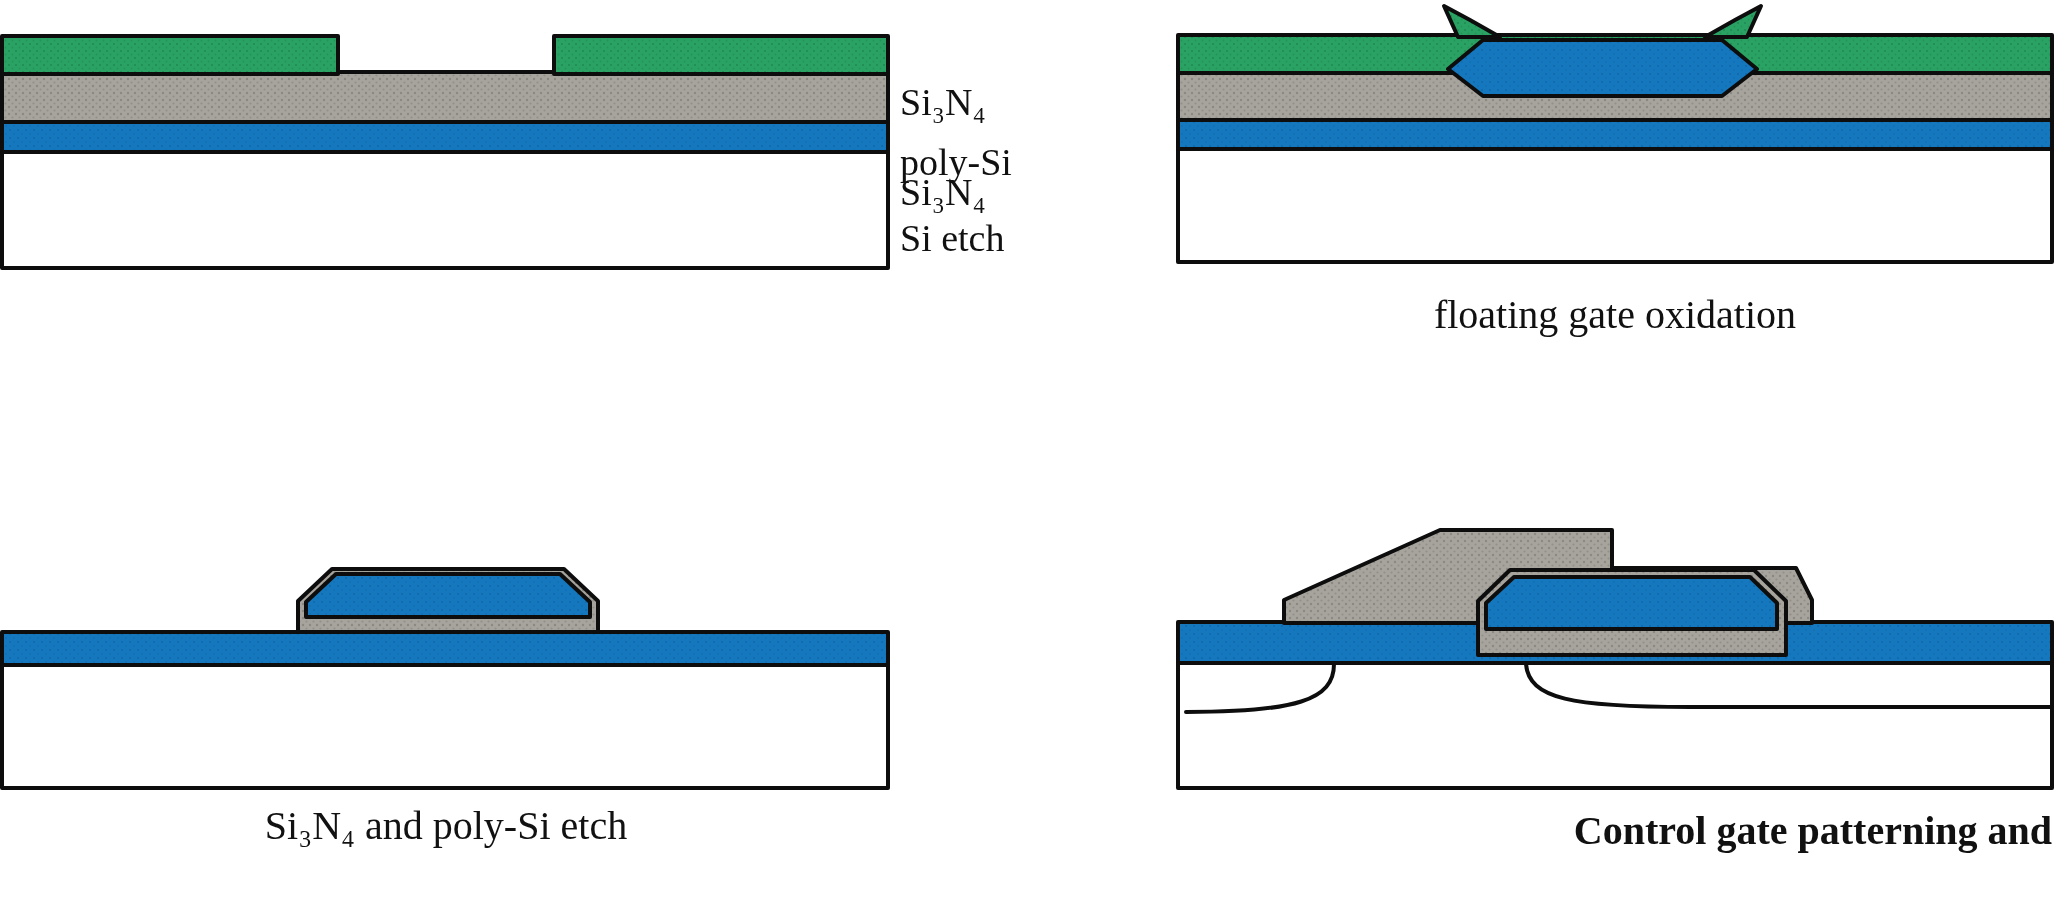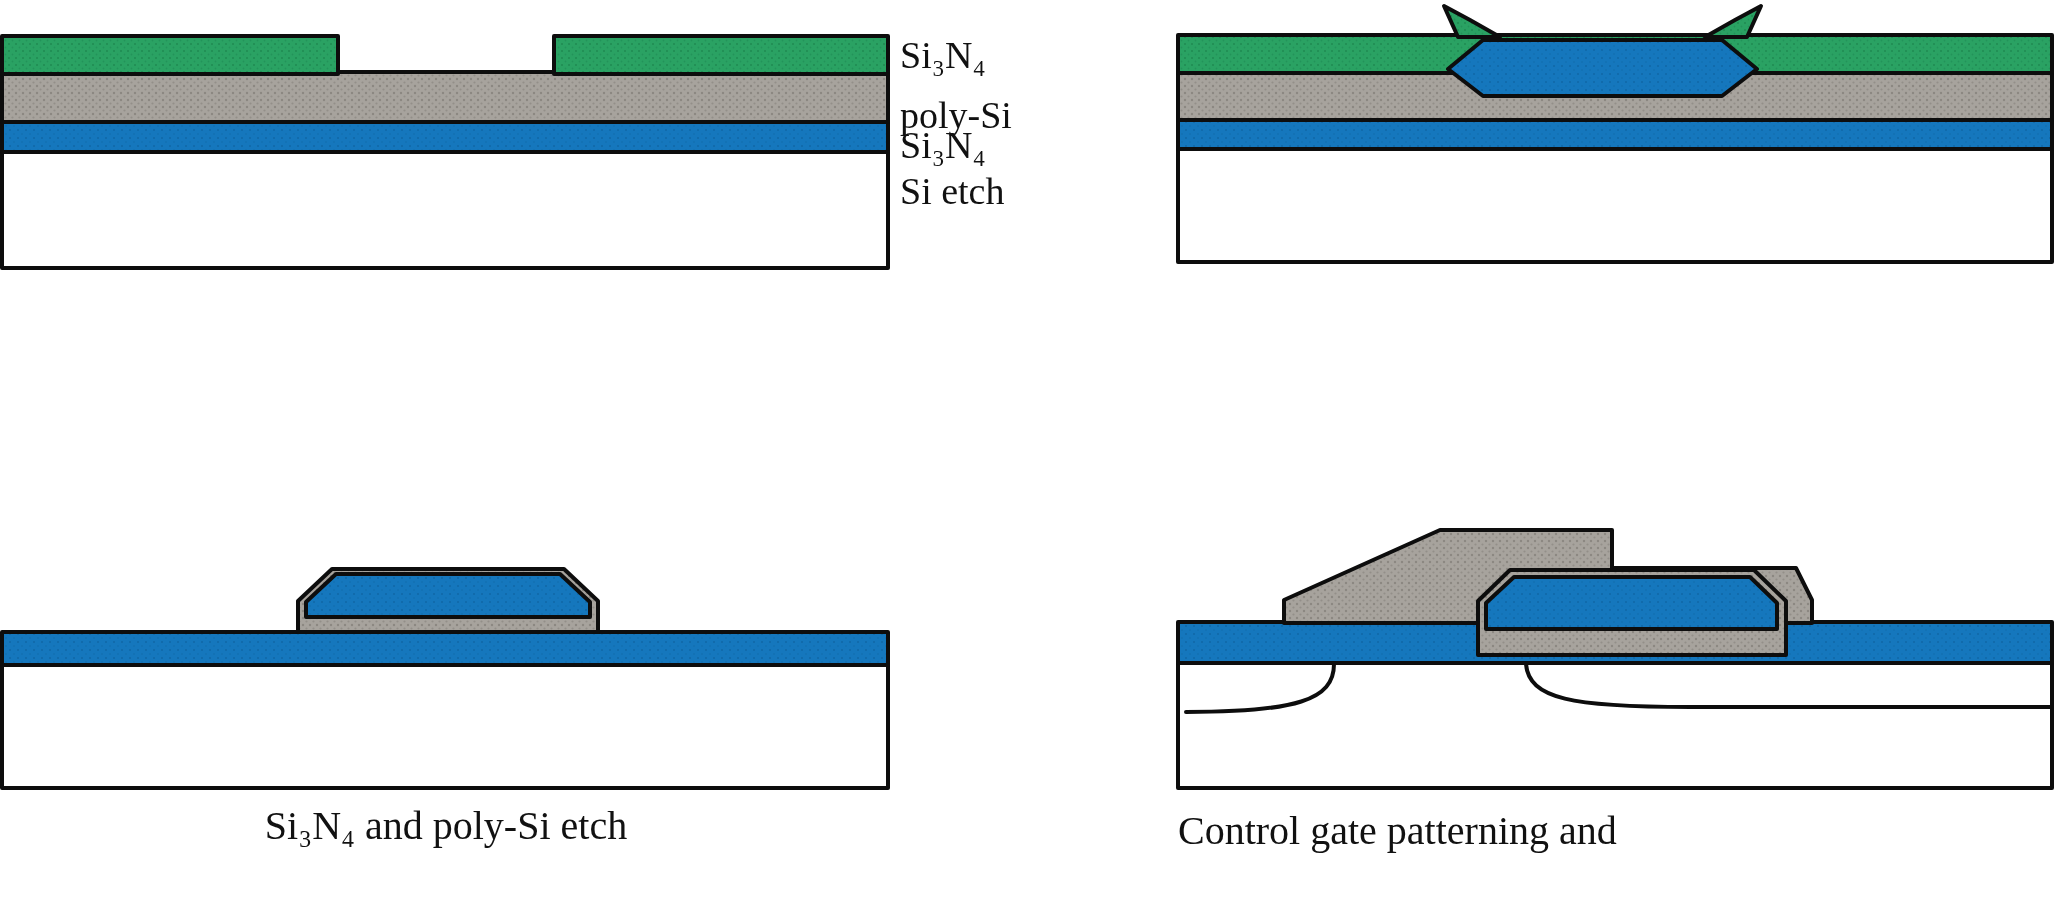--- a/index.html
+++ b/index.html
@@ -20,28 +20,29 @@
     position: absolute;
     left: 0;
     top: 0;
   }
   .layer-label {
     position: absolute;
     left: 900px;
     font-size: 38px;
     line-height: 44px;
     white-space: nowrap;
+    margin-top: 47px;
   }
   .caption {
     position: absolute;
     font-size: 40px;
     line-height: 46px;
     text-align: center;
   }
-  .caption div { text-align: left; }
+  .caption div { text-align: right; font-weight: bold; }
   svg .outlined {
     stroke: #0d0d0d;
     stroke-width: 4;
     stroke-linejoin: round;
   }
   svg .curve {
     stroke: #0d0d0d;
     stroke-width: 4;
     fill: none;
     stroke-linecap: round;
@@ -105,20 +106,21 @@
       <polygon class="outlined" points="1478,655 1478,601 1510,570 1754,570 1786,601 1786,655" fill="url(#grayTex)"></polygon>
       <polygon class="outlined" points="1486,629 1486,603 1514,577 1750,577 1777,603 1777,629" fill="url(#blueTex)"></polygon>
     </g>
   </svg>
 
   <div class="layer-label" style="top:33px">Si₃N₄</div>
   <div class="layer-label" style="top:93px">poly-Si</div>
   <div class="layer-label" style="top:123px">Si₃N₄</div>
   <div class="layer-label" style="top:169px">Si etch</div>
 
+  <div class="caption" style="left:1178px; top:292px; width:874px">floating gate oxidation</div>
 
   <div class="caption" style="left:0px; top:803px; width:892px">Si₃N₄ and poly-Si etch</div>
 
   <div class="caption" style="left:1178px; top:808px; width:874px">
     <div>Control gate patterning and</div>
   </div>
 
 </div>
 
 </body></html>

